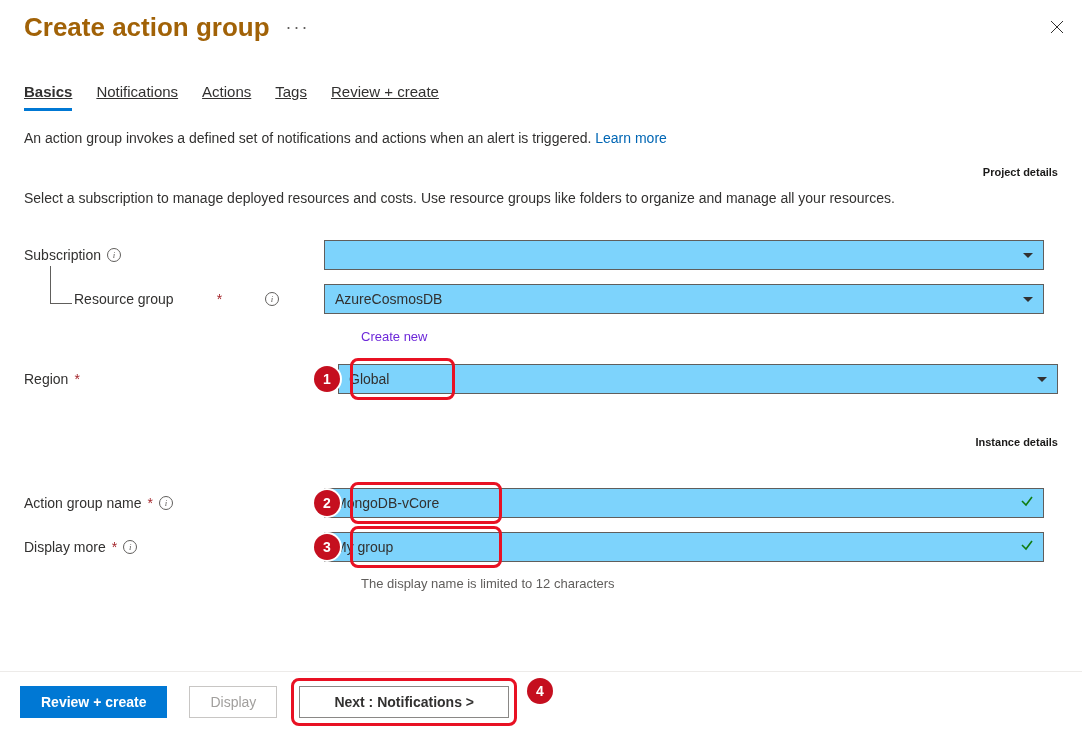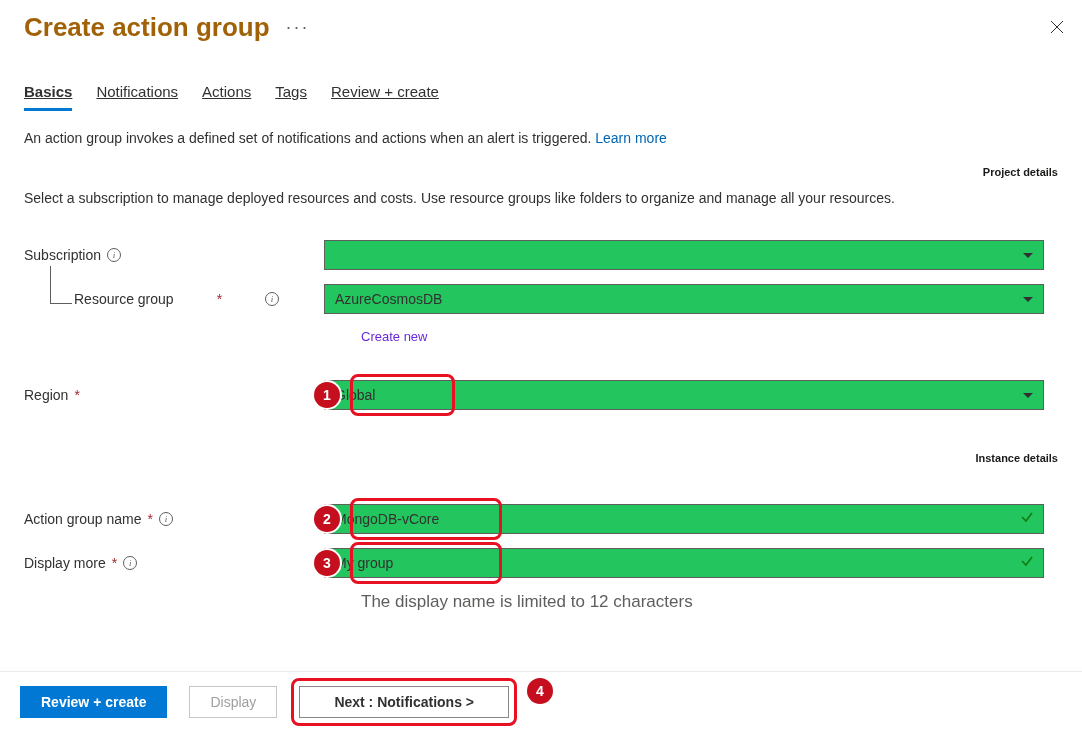--- a/index.html
+++ b/index.html
@@ -89,21 +89,21 @@
     }
     .dropdown, .text-input {
       flex: 1;
       max-width: 720px;
       height: 30px;
       border: 1px solid #605e5c;
       padding: 0 10px;
       font-size: 14px;
       font-family: inherit;
       color: #323130;
-      background: #22c55e;
+      background: #7dd3fc;
       position: relative;
     }
     .dropdown {
       display: flex;
       align-items: center;
       justify-content: space-between;
       cursor: pointer;
     }
     .chevron-down {
       width: 0;
@@ -119,21 +119,21 @@
       position: absolute;
       right: 10px;
       top: 50%;
       transform: translateY(-50%);
       color: #107c10;
       font-size: 16px;
     }
     .input-wrap { position: relative; flex: 1; max-width: 720px; display: flex; }
     .input-wrap .text-input { width: 100%; padding-right: 34px; }
     .create-new-link { color: #6d28d9; font-size: 13px; text-decoration: none; margin-left: 337px; display: inline-block; margin-top: 0; margin-bottom: 4px; }
-    .help-text { font-size: 17px; color: #605e5c; margin-left: 337px; margin-top: 4px; }
+    .help-text { font-size: 13px; color: #605e5c; margin-left: 337px; margin-top: 4px; }
     .callout-num {
       position: absolute;
       width: 26px;
       height: 26px;
       background: #c50f1f;
       color: #fff;
       border-radius: 50%;
       display: flex;
       align-items: center;
       justify-content: center;
@@ -223,21 +223,21 @@
       <span class="required">*</span>
       <span class="info-icon">i</span>
     </div>
     <div class="dropdown">
       <span>AzureCosmosDB</span>
       <span class="chevron-down"></span>
     </div>
   </div>
   <a href="#" class="create-new-link">Create new</a>
 
-  <div class="form-row" style="margin-top:32px; position:relative;">
+  <div class="form-row" style="margin-top:16px; position:relative;justify-content:space-between;">
     <div class="form-label">
       <span>Region</span>
       <span class="required">*</span>
     </div>
     <div class="dropdown">
       <span>Global</span>
       <span class="chevron-down"></span>
     </div>
 
     <div class="callout-box" style="left:326px; top:-6px; width:105px; height:42px;"></div>

